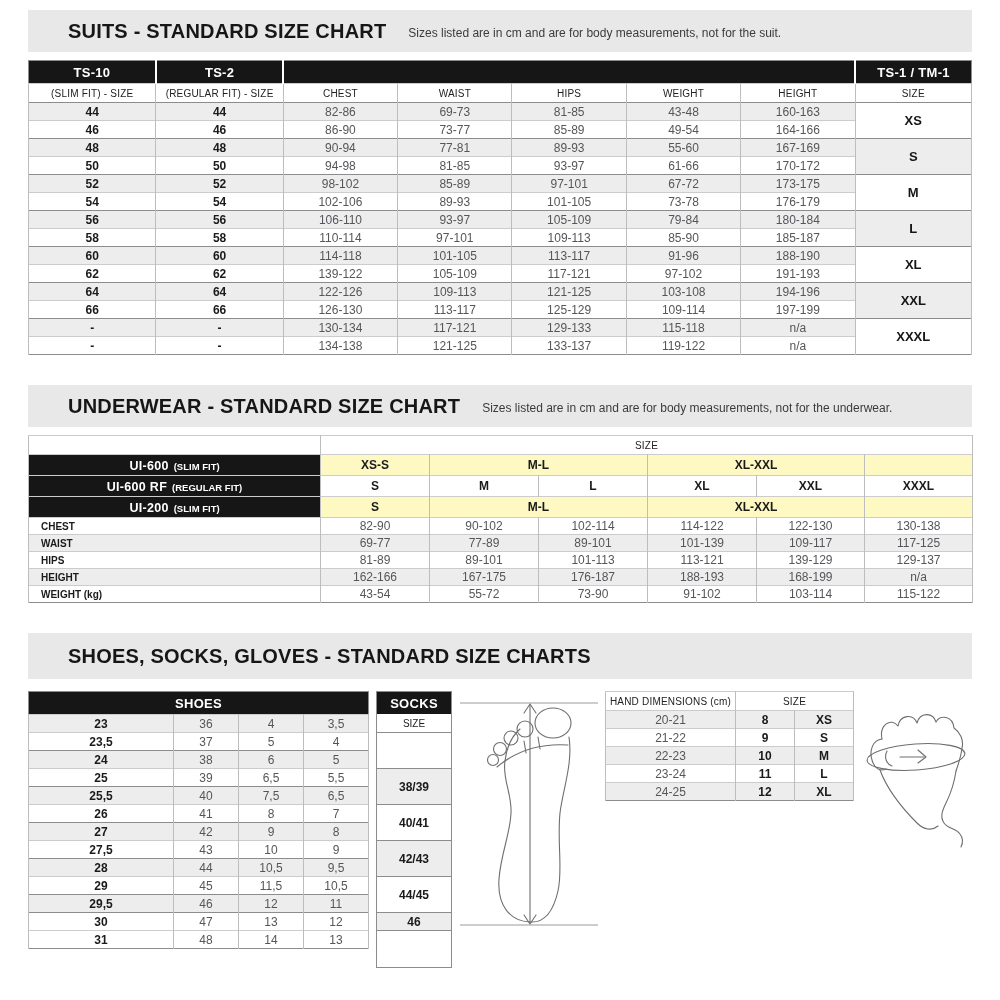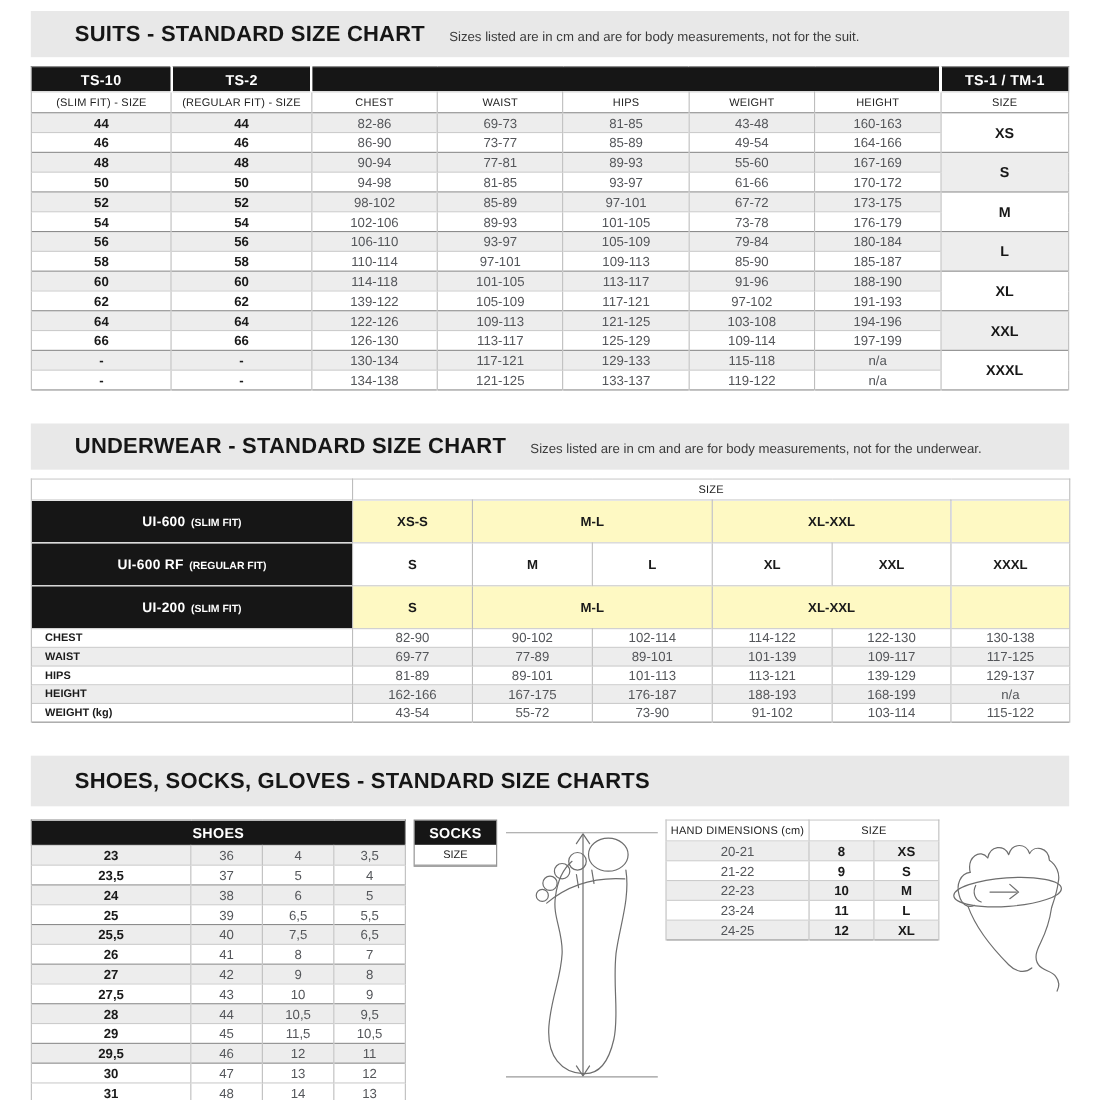--- a/index.html
+++ b/index.html
@@ -28,21 +28,21 @@
   td.size{font-weight:bold;font-size:13px;background:#fff;}
   td.size.shade{background:#ededed;}
   .suits{width:944px;margin-bottom:30px;}
   
   .uw{width:944px;margin-bottom:30px;}
   .uw thead th{height:22px;}
   th.corner{background:#fff;}
   th.model-label{background:#161616;color:#fff;text-align:left;padding-left:12px;border-top:2px solid #fff;}
   .mname{font-size:12.5px;font-weight:bold;letter-spacing:.3px;}
   .mfit{font-size:9.5px;font-weight:bold;margin-left:5px;}
-  #uw-models tr{height:39px;}
+  #uw-models tr{height:21px;}
   #uw-models tr.mshade td{background:#fef9c3;}
   #uw-meas tr{height:17px;}
   #uw-meas th.row-label{text-align:left;padding-left:12px;font-size:10px;font-weight:bold;color:#1a1a1a;background:#fff;}
   #uw-meas tr:nth-child(even) th.row-label,#uw-meas tr:nth-child(even) td{background:#ededed;}
   
   .bottom-row{display:flex;align-items:flex-start;}
   .shoes{width:340px;}
   .shoes tbody td{height:17px;}
   #shoes-body tr:nth-child(odd) td{background:#ededed;}
   #shoes-body tr:last-child td{background:#fff;}
@@ -435,20 +435,29 @@
               <td class="v">48</td>
               <td class="v">14</td>
               <td class="v">13</td>
             </tr>
           </tbody>
       </table>
 
       <div class="socks-block">
         <div class="sock-head">SOCKS</div>
         <div class="sock-sub">SIZE</div>
+        <div id="socks-body">
+            <div class="sock-cell" style="height: 36px;"></div>
+            <div class="sock-cell shadecell" style="height: 36px;">38/39</div>
+            <div class="sock-cell" style="height: 36px;">40/41</div>
+            <div class="sock-cell shadecell" style="height: 36px;">42/43</div>
+            <div class="sock-cell" style="height: 36px;">44/45</div>
+            <div class="sock-cell shadecell" style="height: 18px;">46</div>
+            <div class="sock-cell" style="height: 36px;"></div>
+          </div>
       </div>
 
       <div class="foot-wrap">
         <svg width="150" height="250" viewBox="0 0 150 250">
           <line class="thin" x1="6" y1="10" x2="144" y2="10"></line>
           <line class="thin" x1="6" y1="232" x2="144" y2="232"></line>
           <path class="ln" d="M 115 44 C 119 70, 109 96, 106 120 C 103 150, 109 176, 104 198 C 99 220, 89 230, 76 229 C 57 228, 43 214, 45 186 C 47 160, 56 142, 57 120 C 58 100, 48 86, 51 68 C 53 52, 59 42, 66 36"></path>
           <ellipse class="ln" cx="99" cy="30" rx="18" ry="15"></ellipse>
           <ellipse class="ln" cx="71" cy="36" rx="8" ry="8"></ellipse>
           <ellipse class="ln" cx="57" cy="45" rx="7" ry="7"></ellipse>

